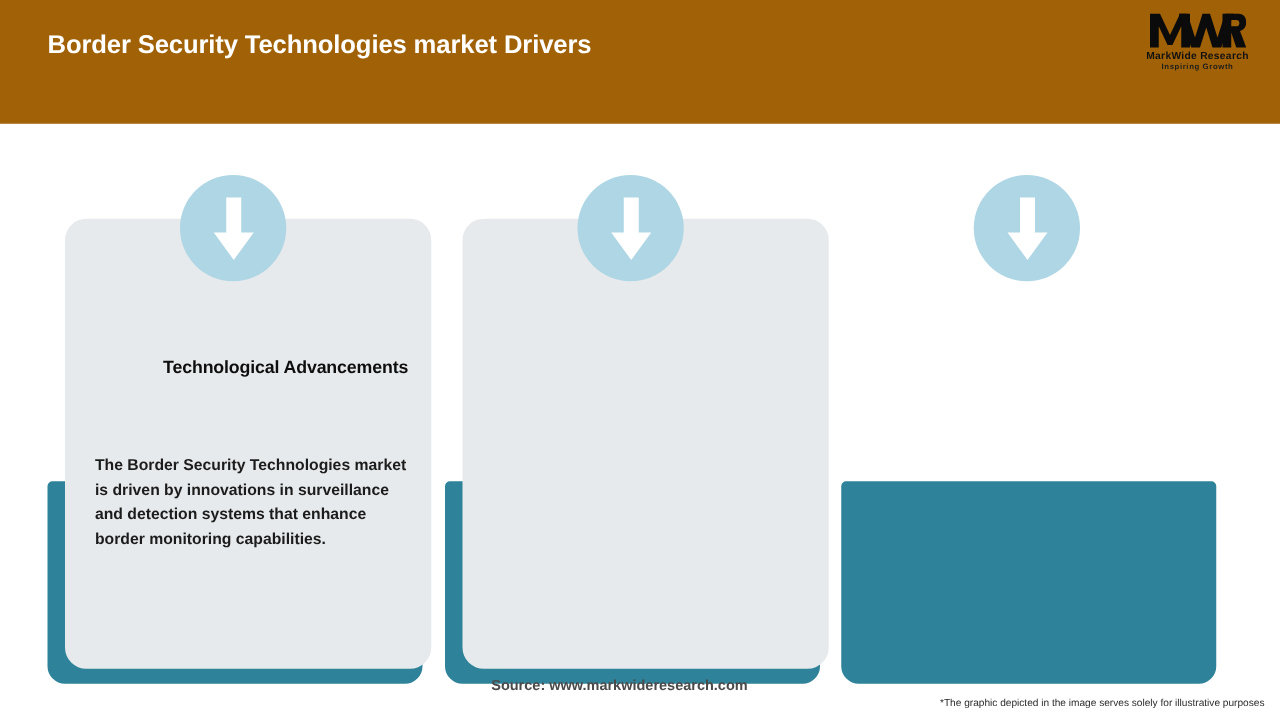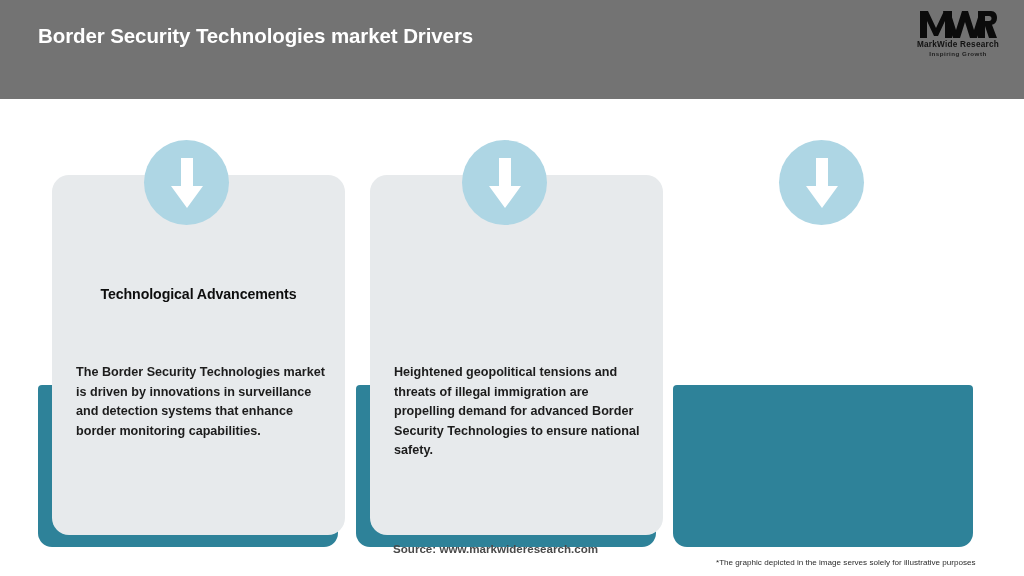--- a/index.html
+++ b/index.html
@@ -14,21 +14,21 @@
     overflow: hidden;
     position: relative;
   }
 
   
   #header-bar {
     position: absolute;
     left: 0; top: 0;
     width: 1024px;
     height: 99px;
-    background: #737373;
+    background: #a16207;
   }
   #page-title {
     position: absolute;
     left: 38px;
     top: 24px;
     font-size: 20.5px;
     font-weight: bold;
     color: #ffffff;
     letter-spacing: -0.1px;
     white-space: nowrap;
@@ -99,20 +99,21 @@
   .card-title {
     position: absolute;
     left: 0;
     top: 111px;
     width: 293px;
     text-align: center;
     font-size: 14.2px;
     font-weight: bold;
     color: #0e0e0e;
     letter-spacing: -0.1px;
+    padding-left: 30px;
   }
 
   .card-body {
     position: absolute;
     left: 24px;
     top: 188px;
     width: 256px;
     font-size: 12.6px;
     line-height: 19.6px;
     color: #1c1c1c;
@@ -141,21 +142,21 @@
     position: absolute;
     left: 393px;
     top: 542px;
     font-size: 11.6px;
     font-weight: bold;
     color: #4a4a4a;
     white-space: nowrap;
   }
   #footer-disclaimer {
     position: absolute;
-    left: 716px;
+    left: 752px;
     top: 558px;
     font-size: 8.1px;
     color: #2b2b2b;
     white-space: nowrap;
   }
 </style>
 </head>
 <body>
 
 <div id="header-bar">
@@ -186,21 +187,20 @@
   <div class="arrow-badge">
     <svg width="36" height="54" viewBox="0 0 36 54">
       <path d="M12,2 L24,2 L24,30 L34,30 L18,52 L2,30 L12,30 Z" fill="#ffffff"></path>
     </svg>
   </div>
 </div>
 
 <div class="driver-group g1">
   <div class="card-plate"></div>
   <div class="card">
-    <div class="card-body">Heightened geopolitical tensions and threats of illegal immigration are propelling demand for advanced Border Security Technologies to ensure national safety.</div>
   </div>
   <div class="arrow-badge">
     <svg width="36" height="54" viewBox="0 0 36 54">
       <path d="M12,2 L24,2 L24,30 L34,30 L18,52 L2,30 L12,30 Z" fill="#ffffff"></path>
     </svg>
   </div>
 </div>
 
 <div class="driver-group g2">
   <div class="card-plate"></div>

